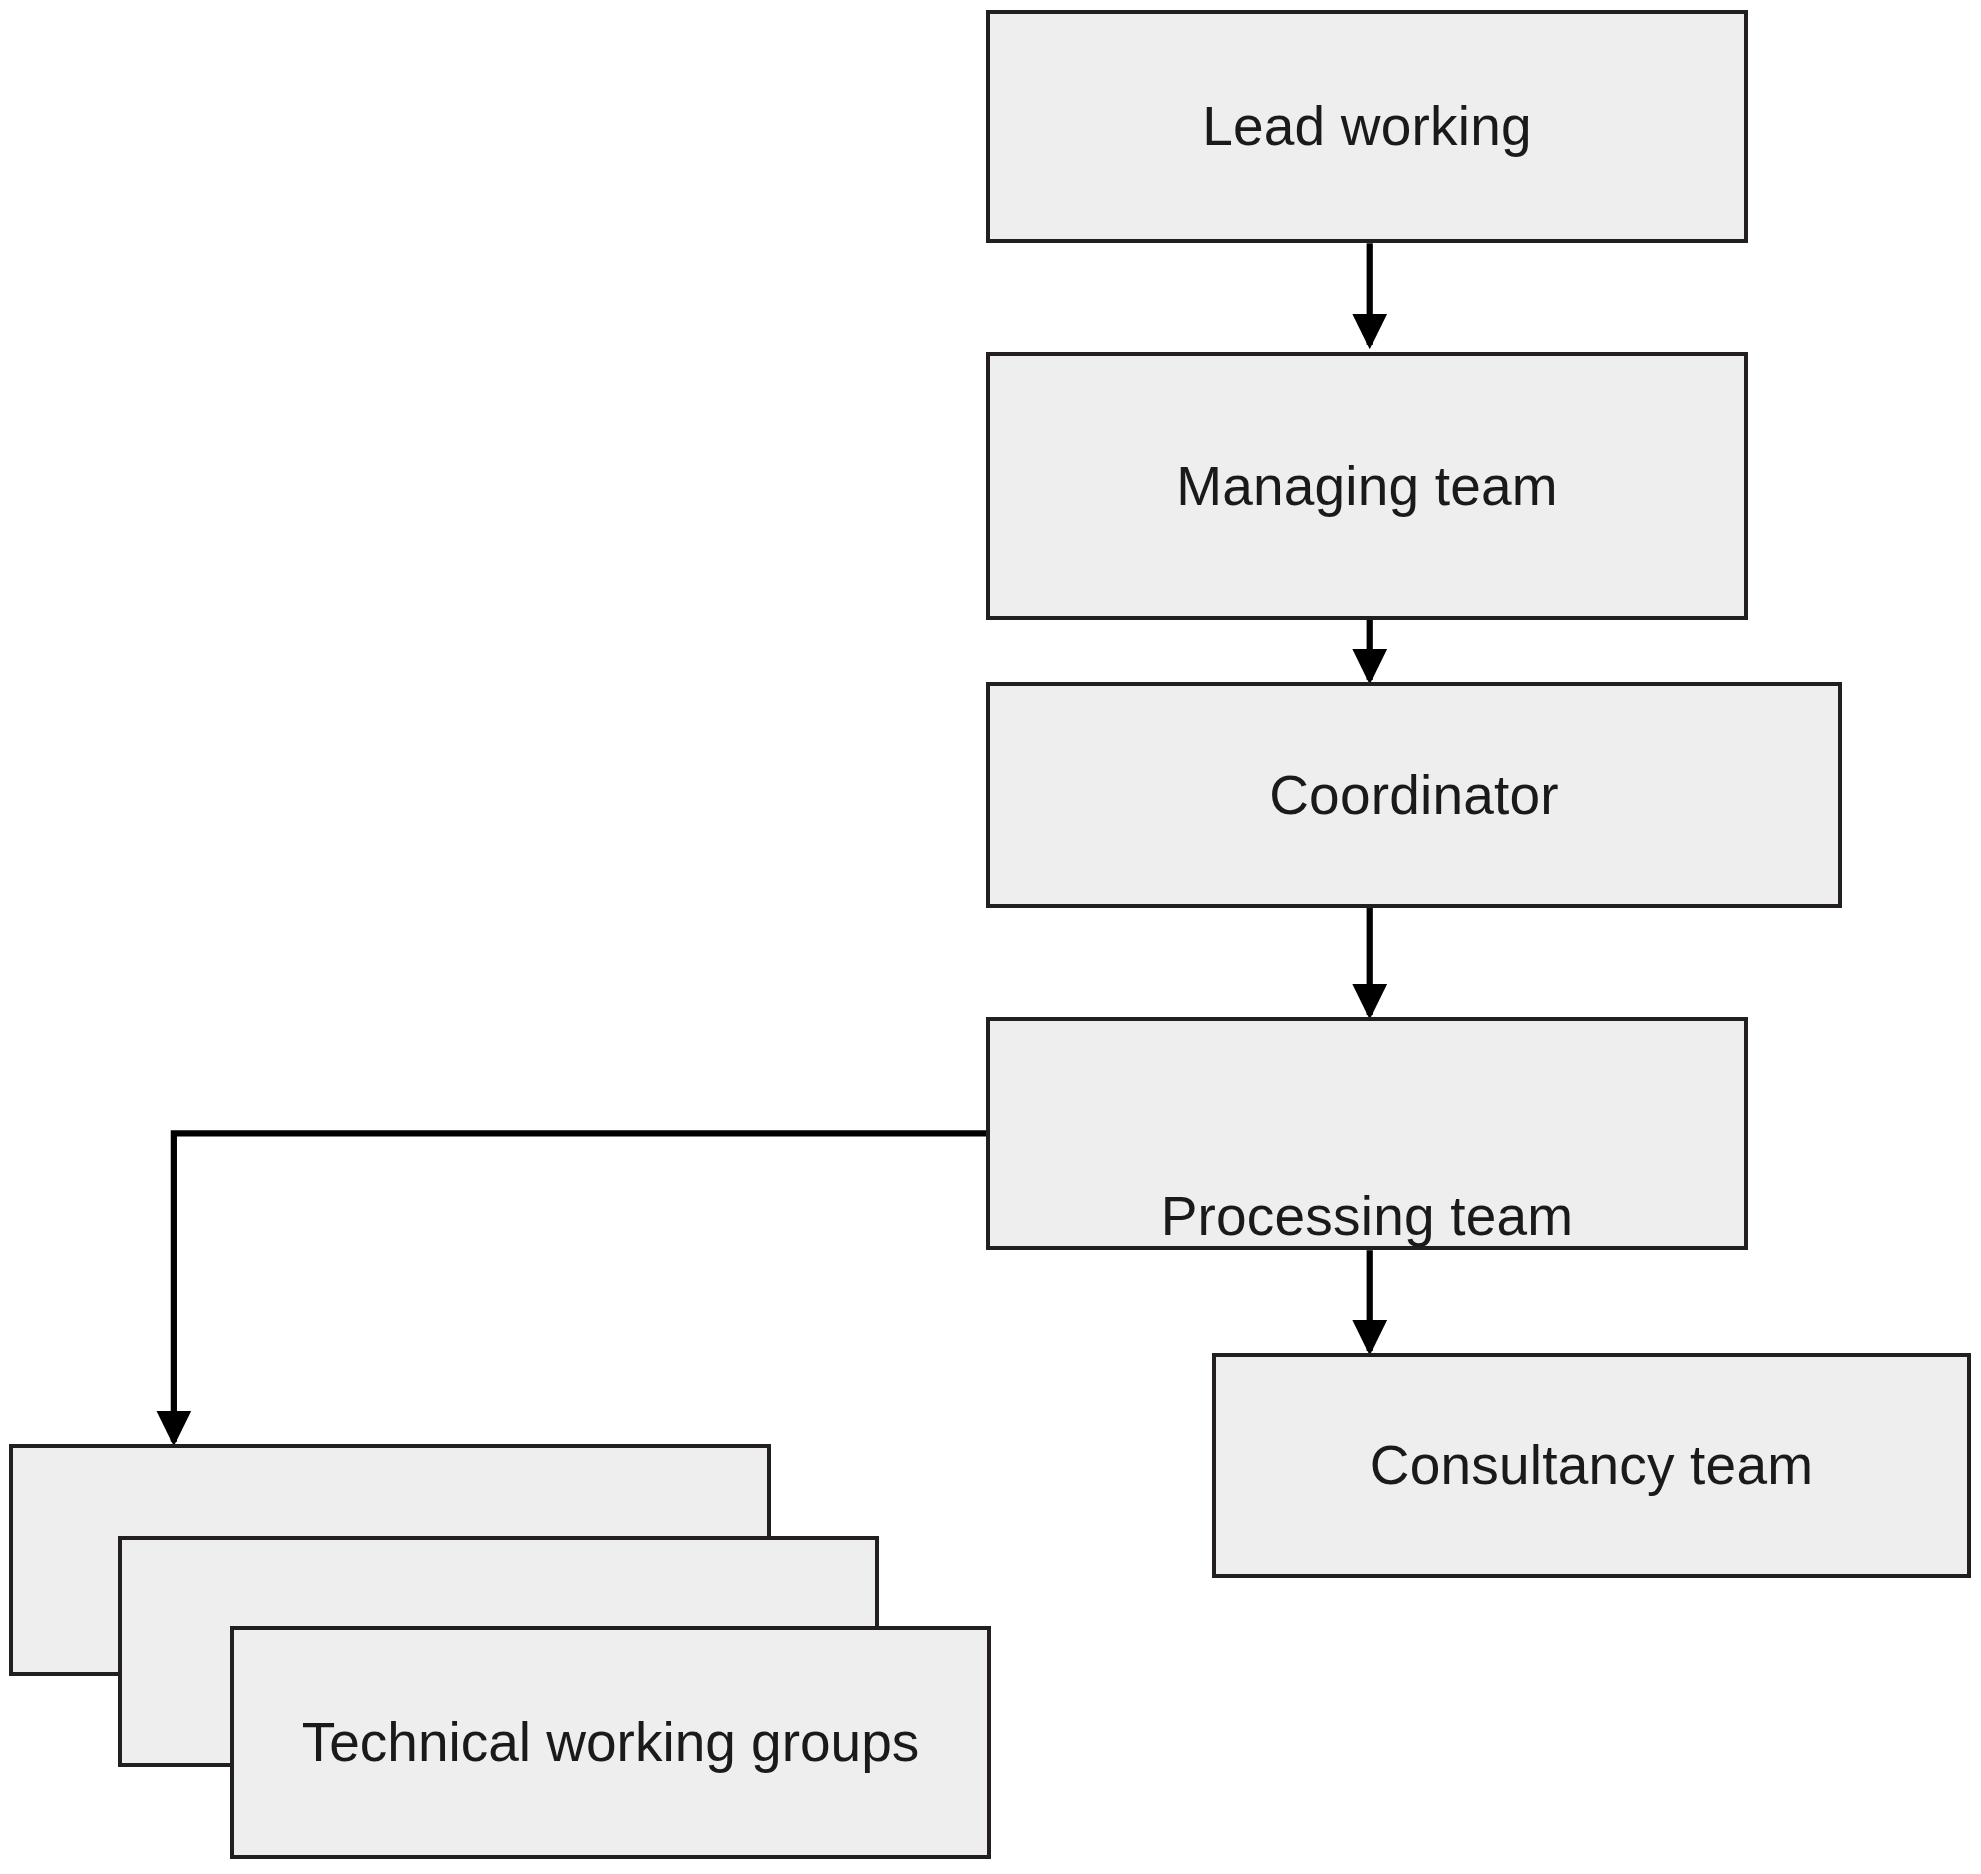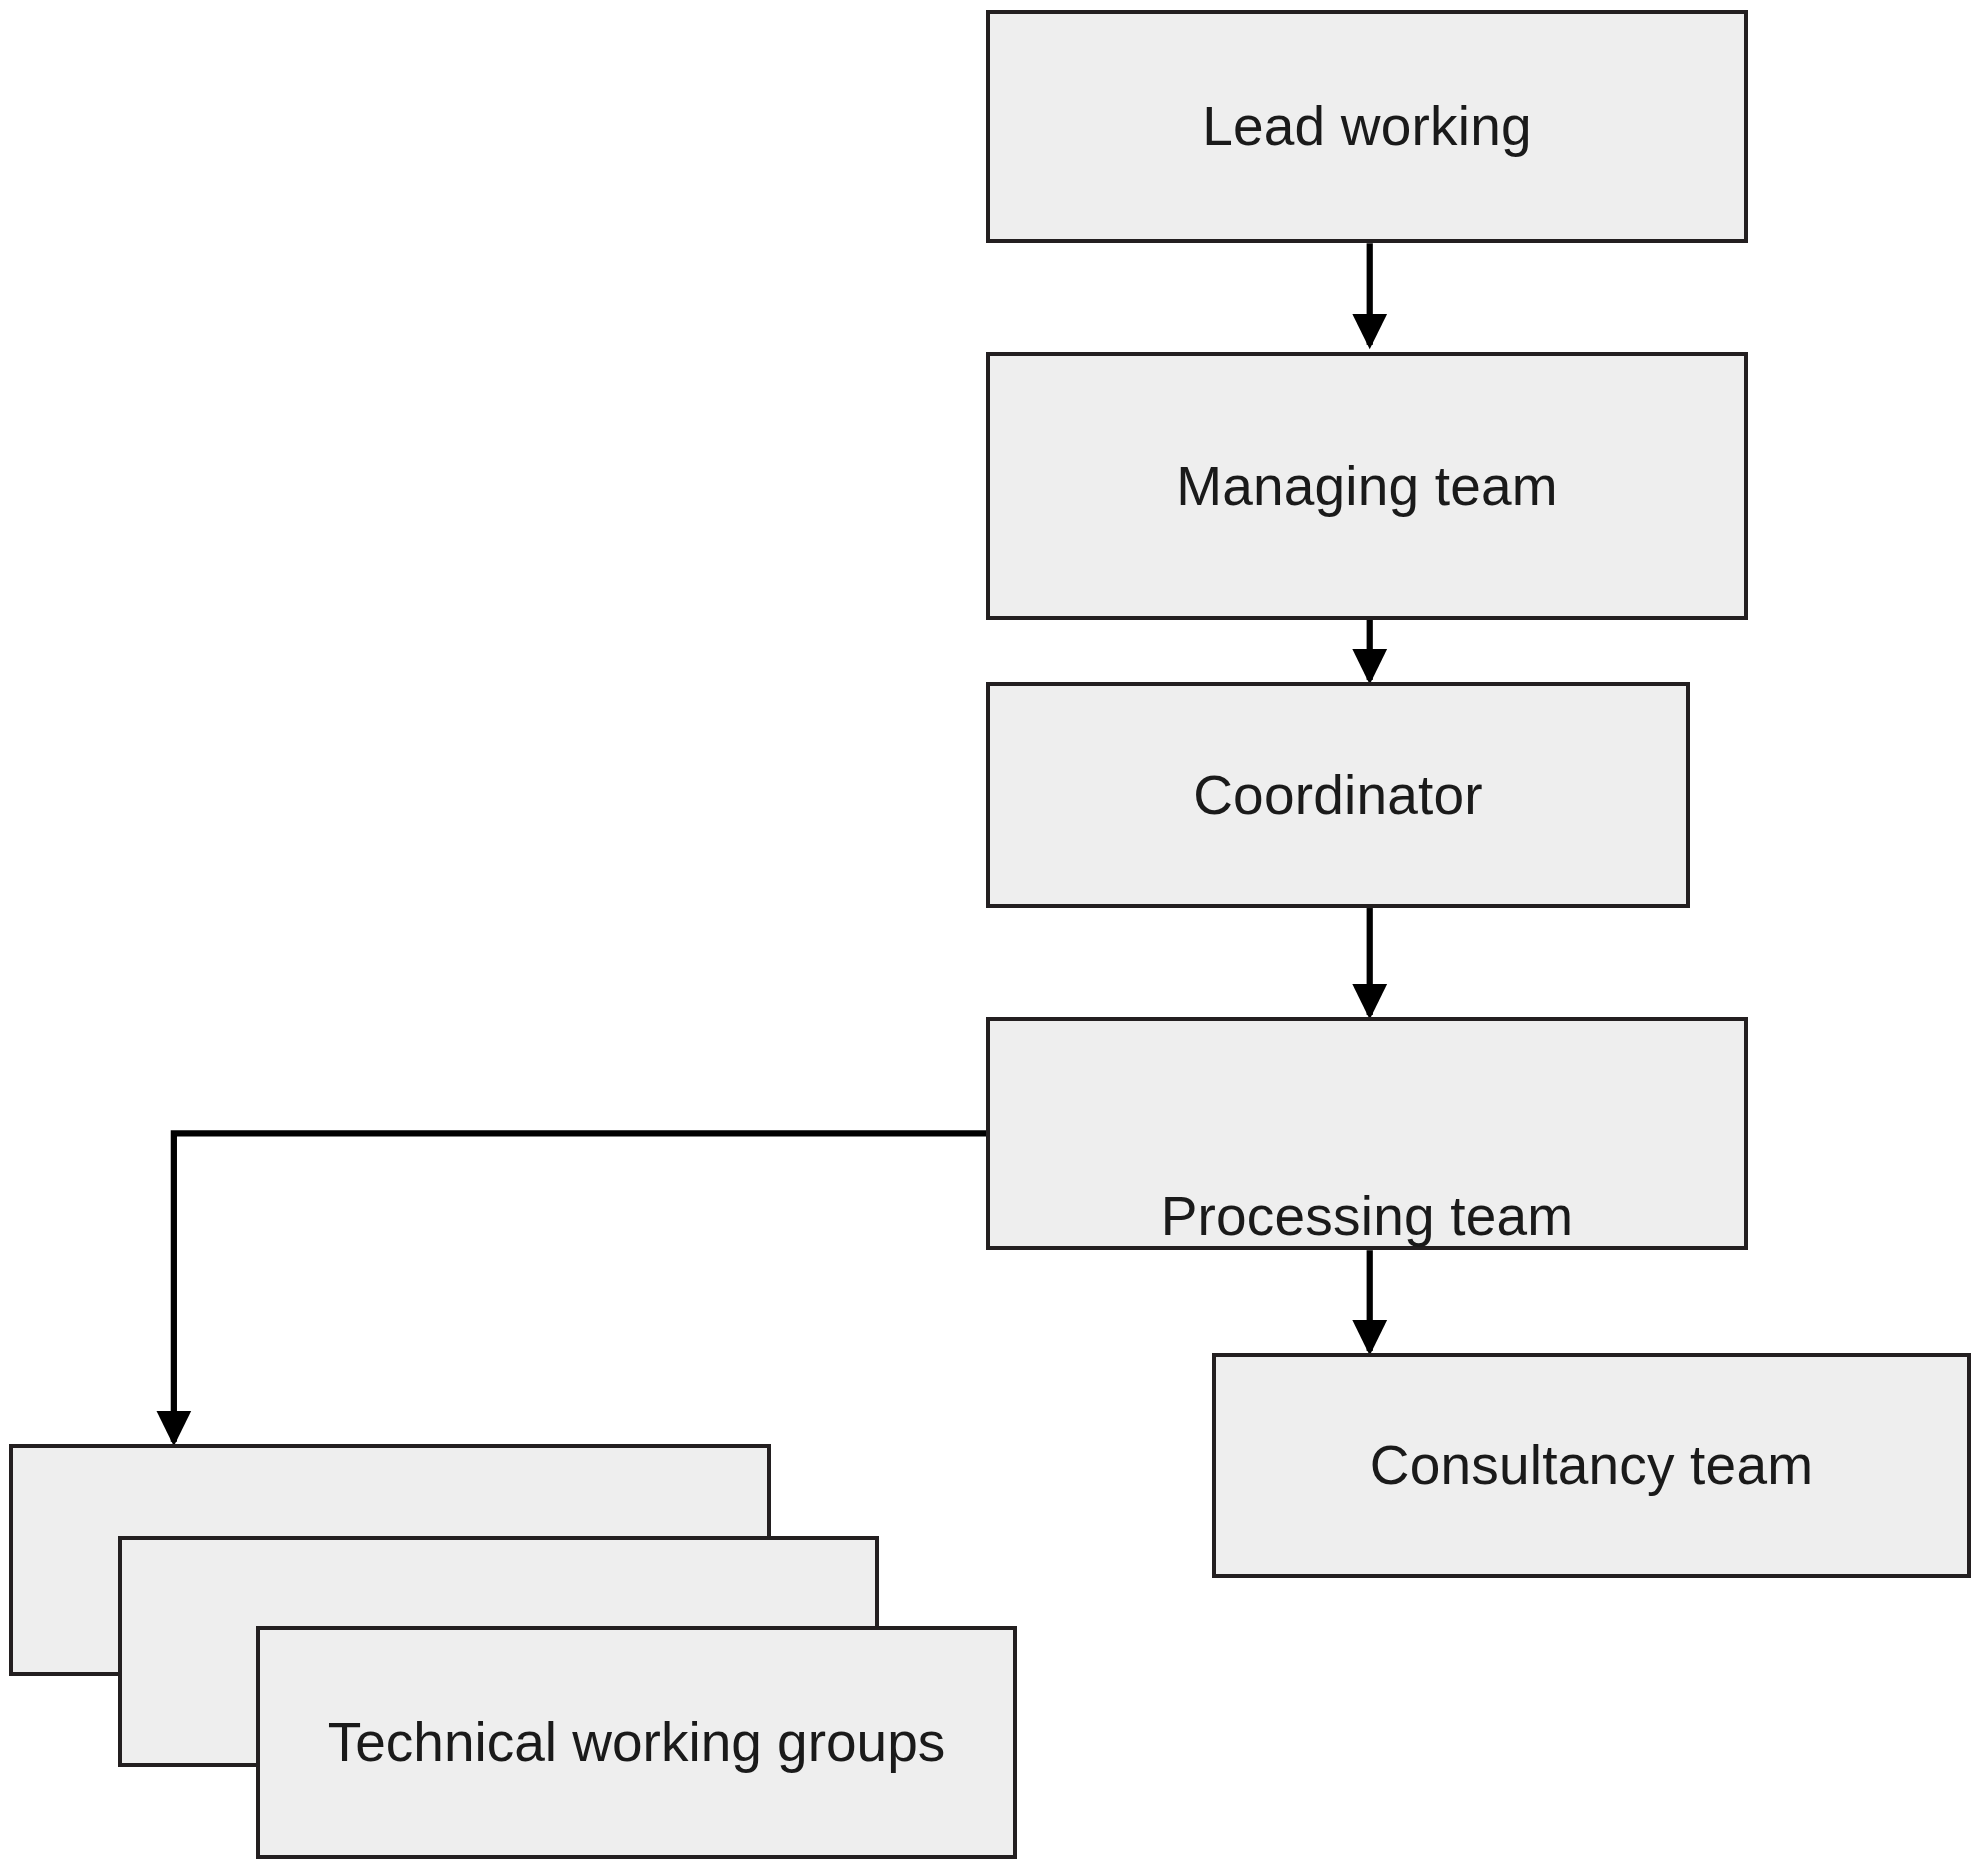--- a/index.html
+++ b/index.html
@@ -79,33 +79,33 @@
 
     <line x1="1537" y1="1019" x2="1537" y2="1139" stroke="#000000" stroke-width="7" marker-end="url(#arrow)"></line>
 
     <line x1="1537" y1="1403" x2="1537" y2="1516" stroke="#000000" stroke-width="7" marker-end="url(#arrow)"></line>
 
     <path d="M 1107 1272 L 195 1272 L 195 1618" fill="none" stroke="#000000" stroke-width="7" stroke-linejoin="miter" marker-end="url(#arrow)"></path>
   </svg>
 
   <div class="stack-card" style="left:9px;  top:1444px; width:762px; height:232px; z-index:2;"></div>
   <div class="stack-card" style="left:118px; top:1536px; width:761px; height:231px; z-index:3;"></div>
-  <div class="stack-card stack-front" style="left:230px; top:1626px; width:761px; height:233px; z-index:4;margin-left:26px;">
+  <div class="stack-card stack-front" style="left:230px; top:1626px; width:761px; height:233px; z-index:4;">
     <span class="label">Technical working groups</span>
   </div>
 
   <div class="node" style="left:986px; top:9.8px; width:762px; height:233px; z-index:5;">
     <span class="label">Lead working</span>
   </div>
 
   <div class="node" style="left:986px; top:352px; width:762px; height:268px; z-index:5;">
     <span class="label">Managing team</span>
   </div>
 
-  <div class="node" style="left:986px; top:682px; width:704px; height:226px; z-index:5;">
+  <div class="node" style="left:986px; top:682px; width:856px; height:226px; z-index:5;">
     <span class="label">Coordinator</span>
   </div>
 
   <div class="node" style="left:986px; top:1017px; width:762px; height:233px; z-index:5;align-items:flex-end;">
     <span class="label">Processing team</span>
   </div>
 
   <div class="node" style="left:1212px; top:1353px; width:759px; height:225px; z-index:5;">
     <span class="label">Consultancy team</span>
   </div>

